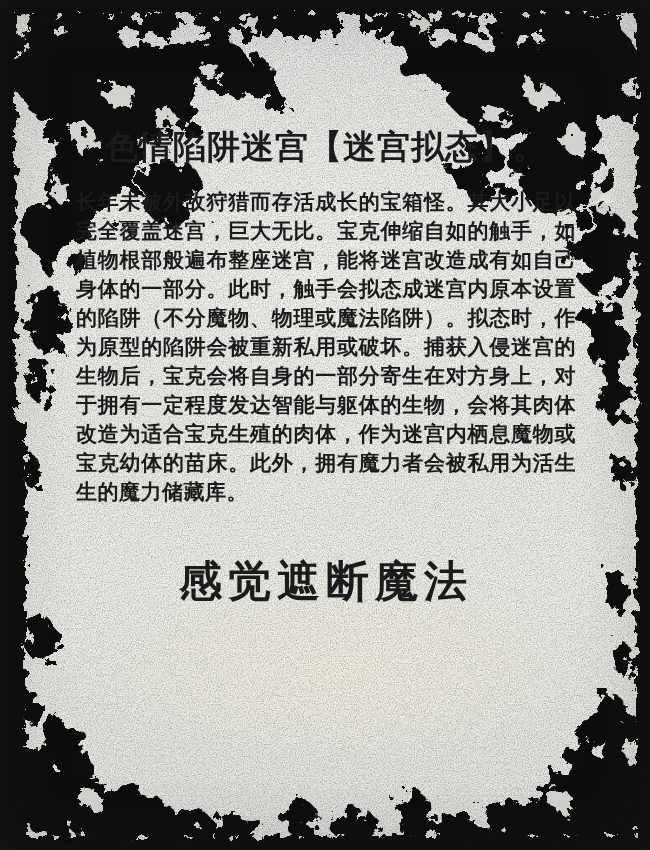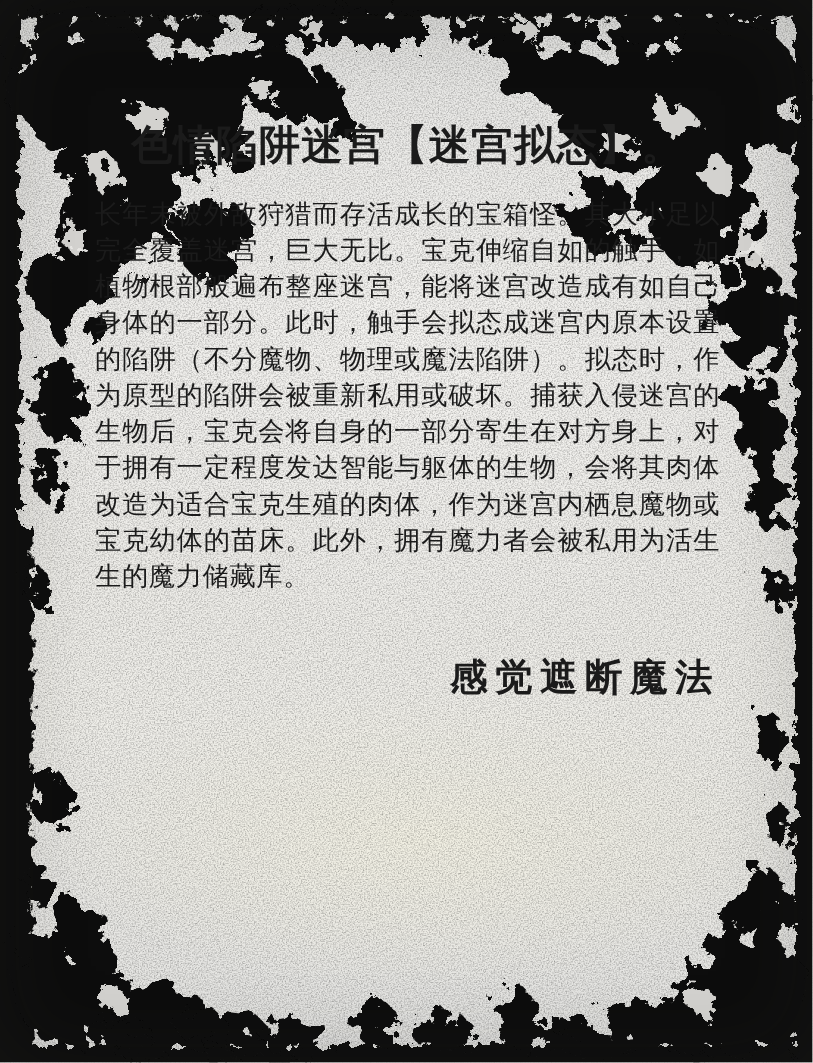--- a/index.html
+++ b/index.html
@@ -24,44 +24,45 @@
     z-index: 3;
   }
   .border-art {
     position: absolute; inset: 0;
     z-index: 1;
     pointer-events: none;
   }
   .content {
     position: absolute;
     left: 76px;
-    top: 97px;
+    top: 128px;
     width: 500px;
     z-index: 2;
     color: #1b1b1b;
   }
   .title-lg {
     font-size: 33px;
     font-weight: 700;
     line-height: 1.15;
     text-align: center;
     letter-spacing: 1px;
     margin: 0 0 22px 0;
   }
   .body-text {
     font-size: 21px;
     line-height: 29px;
     letter-spacing: 0.5px;
     text-align: justify;
     margin: 0;
+    font-weight: bold;
   }
   .title-xl {
-    font-size: 30px;
+    font-size: 43px;
     font-weight: 700;
-    text-align: right;
+    text-align: center;
     letter-spacing: 6px;
     margin: 46px 0 18px 0;
   }
 </style>
 </head>
 <body>
 
 <div class="page">
 
   <svg class="border-art" width="650" height="850" viewBox="0 0 650 850" aria-hidden="true">

